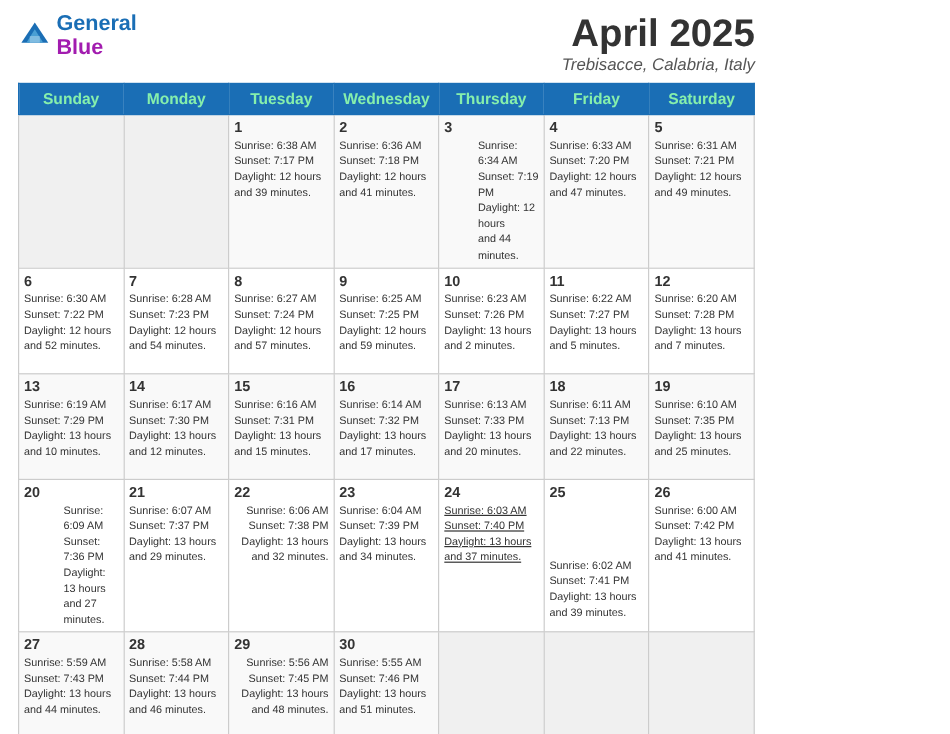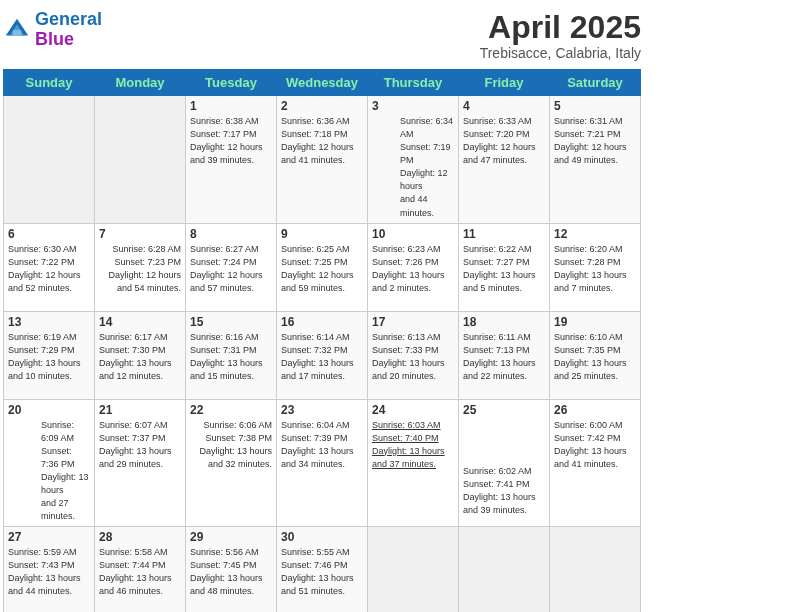--- a/index.html
+++ b/index.html
@@ -6,21 +6,21 @@
     body {
       width: 792px;
       height: 612px;
       font-family: Arial, sans-serif;
       background: #fff;
       overflow: hidden;
     }
     .page {
       width: 644px;
       height: 612px;
-      padding: 10px 3px;
+      padding: 10px 15px;
       display: flex;
       flex-direction: column;
     }
     .header {
       display: flex;
       justify-content: space-between;
       align-items: flex-start;
       margin-bottom: 8px;
     }
     .logo {
@@ -46,20 +46,21 @@
     }
     .month-title {
       font-size: 32px;
       font-weight: bold;
       color: #333;
       line-height: 1.1;
     }
     .location {
       font-size: 14px;
       color: #555;
+      font-style: italic;
     }
     .calendar {
       flex: 1;
       border: 1px solid #ccc;
       border-collapse: collapse;
       width: 100%;
       table-layout: fixed;
     }
     .calendar thead tr th {
       background-color: #1a6eb5;
@@ -179,21 +180,21 @@
         <tr>
           <td>
             <span class="day-number">6</span>
             <div class="day-info" style="white-space: pre-line;">Sunrise: 6:30 AM
 Sunset: 7:22 PM
 Daylight: 12 hours
 and 52 minutes.</div>
           </td>
           <td>
             <span class="day-number">7</span>
-            <div class="day-info" style="white-space: pre-line; text-align: right;">Sunrise: 6:28 AM
+            <div class="day-info" style="white-space: pre-line;">Sunrise: 6:28 AM
 Sunset: 7:23 PM
 Daylight: 12 hours
 and 54 minutes.</div>
           </td>
           <td>
             <span class="day-number">8</span>
             <div class="day-info" style="white-space: pre-line;">Sunrise: 6:27 AM
 Sunset: 7:24 PM
 Daylight: 12 hours
 and 57 minutes.</div>
@@ -339,21 +340,21 @@
           </td>
           <td>
             <span class="day-number">28</span>
             <div class="day-info" style="white-space: pre-line;">Sunrise: 5:58 AM
 Sunset: 7:44 PM
 Daylight: 13 hours
 and 46 minutes.</div>
           </td>
           <td>
             <span class="day-number">29</span>
-            <div class="day-info" style="white-space: pre-line;">Sunrise: 5:56 AM
+            <div class="day-info" style="white-space: pre-line; text-align: right;">Sunrise: 5:56 AM
 Sunset: 7:45 PM
 Daylight: 13 hours
 and 48 minutes.</div>
           </td>
           <td>
             <span class="day-number">30</span>
             <div class="day-info" style="white-space: pre-line;">Sunrise: 5:55 AM
 Sunset: 7:46 PM
 Daylight: 13 hours
 and 51 minutes.</div>

